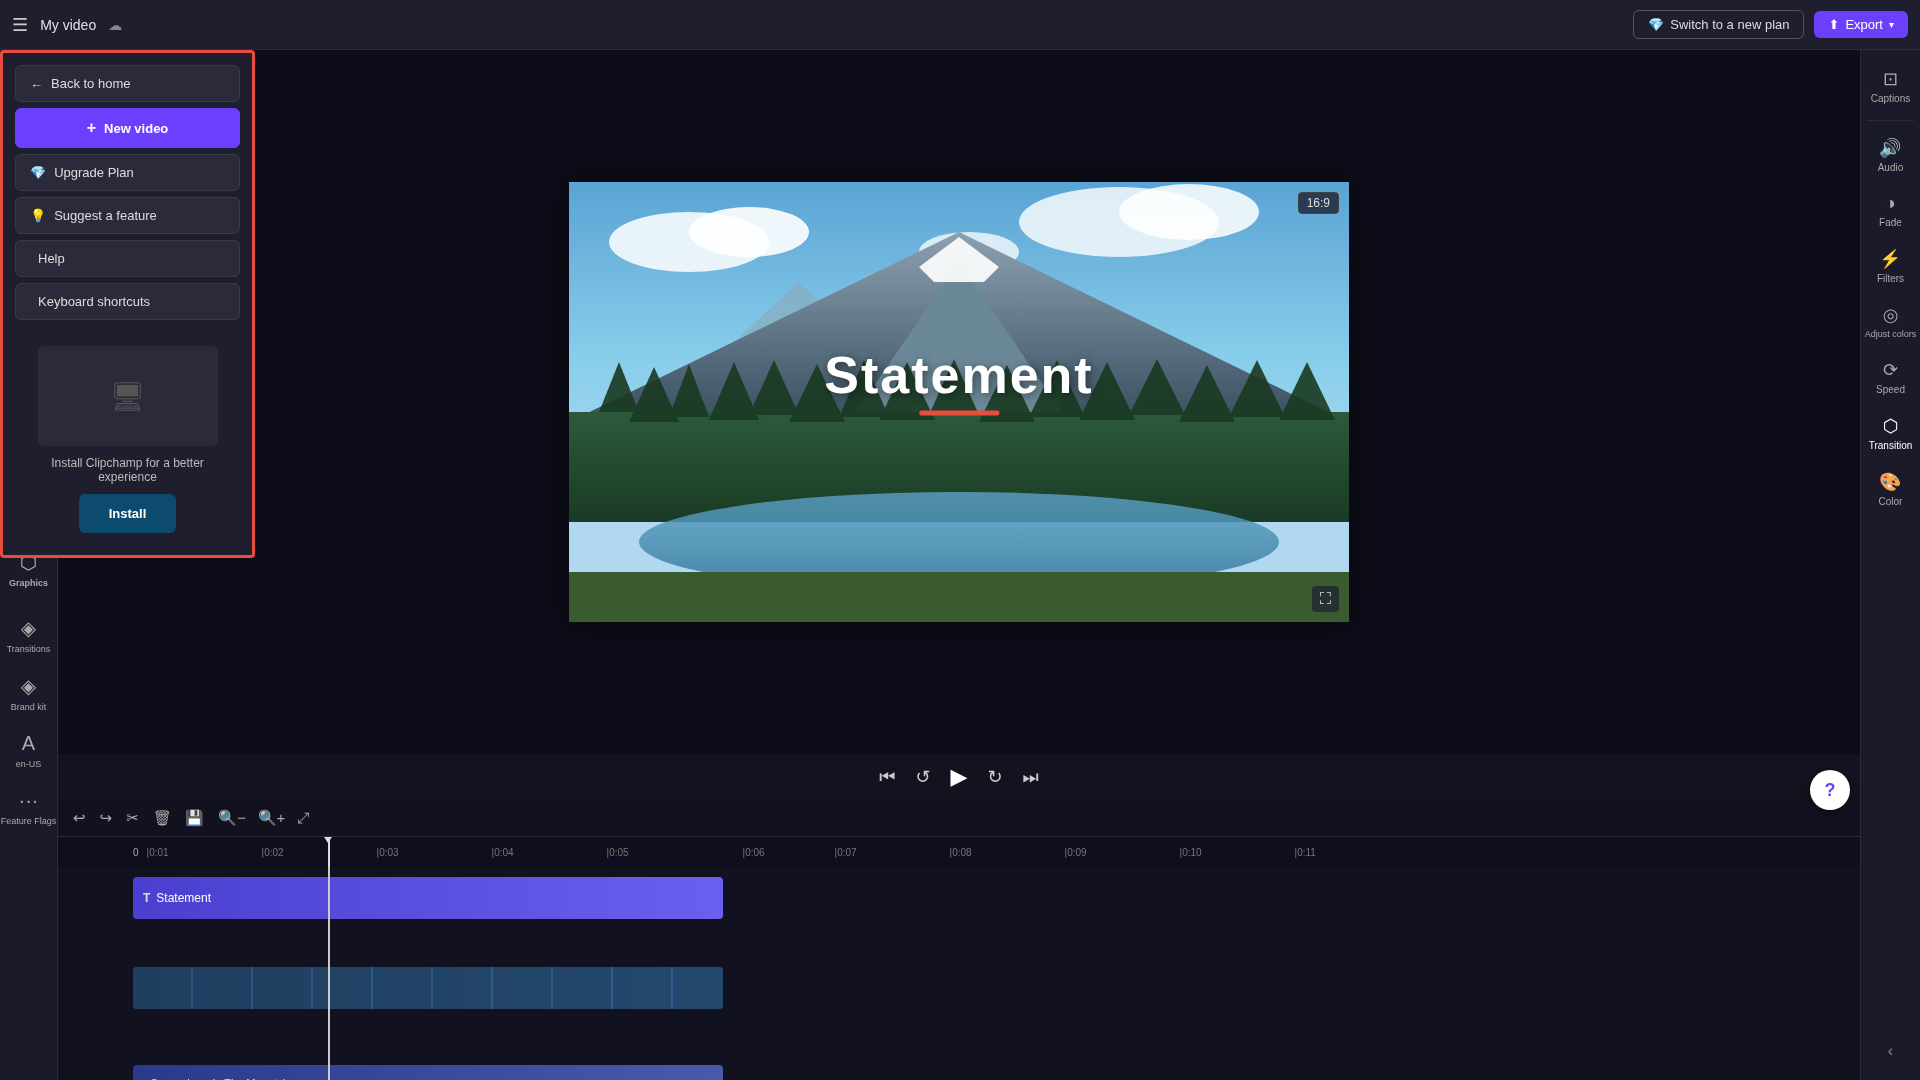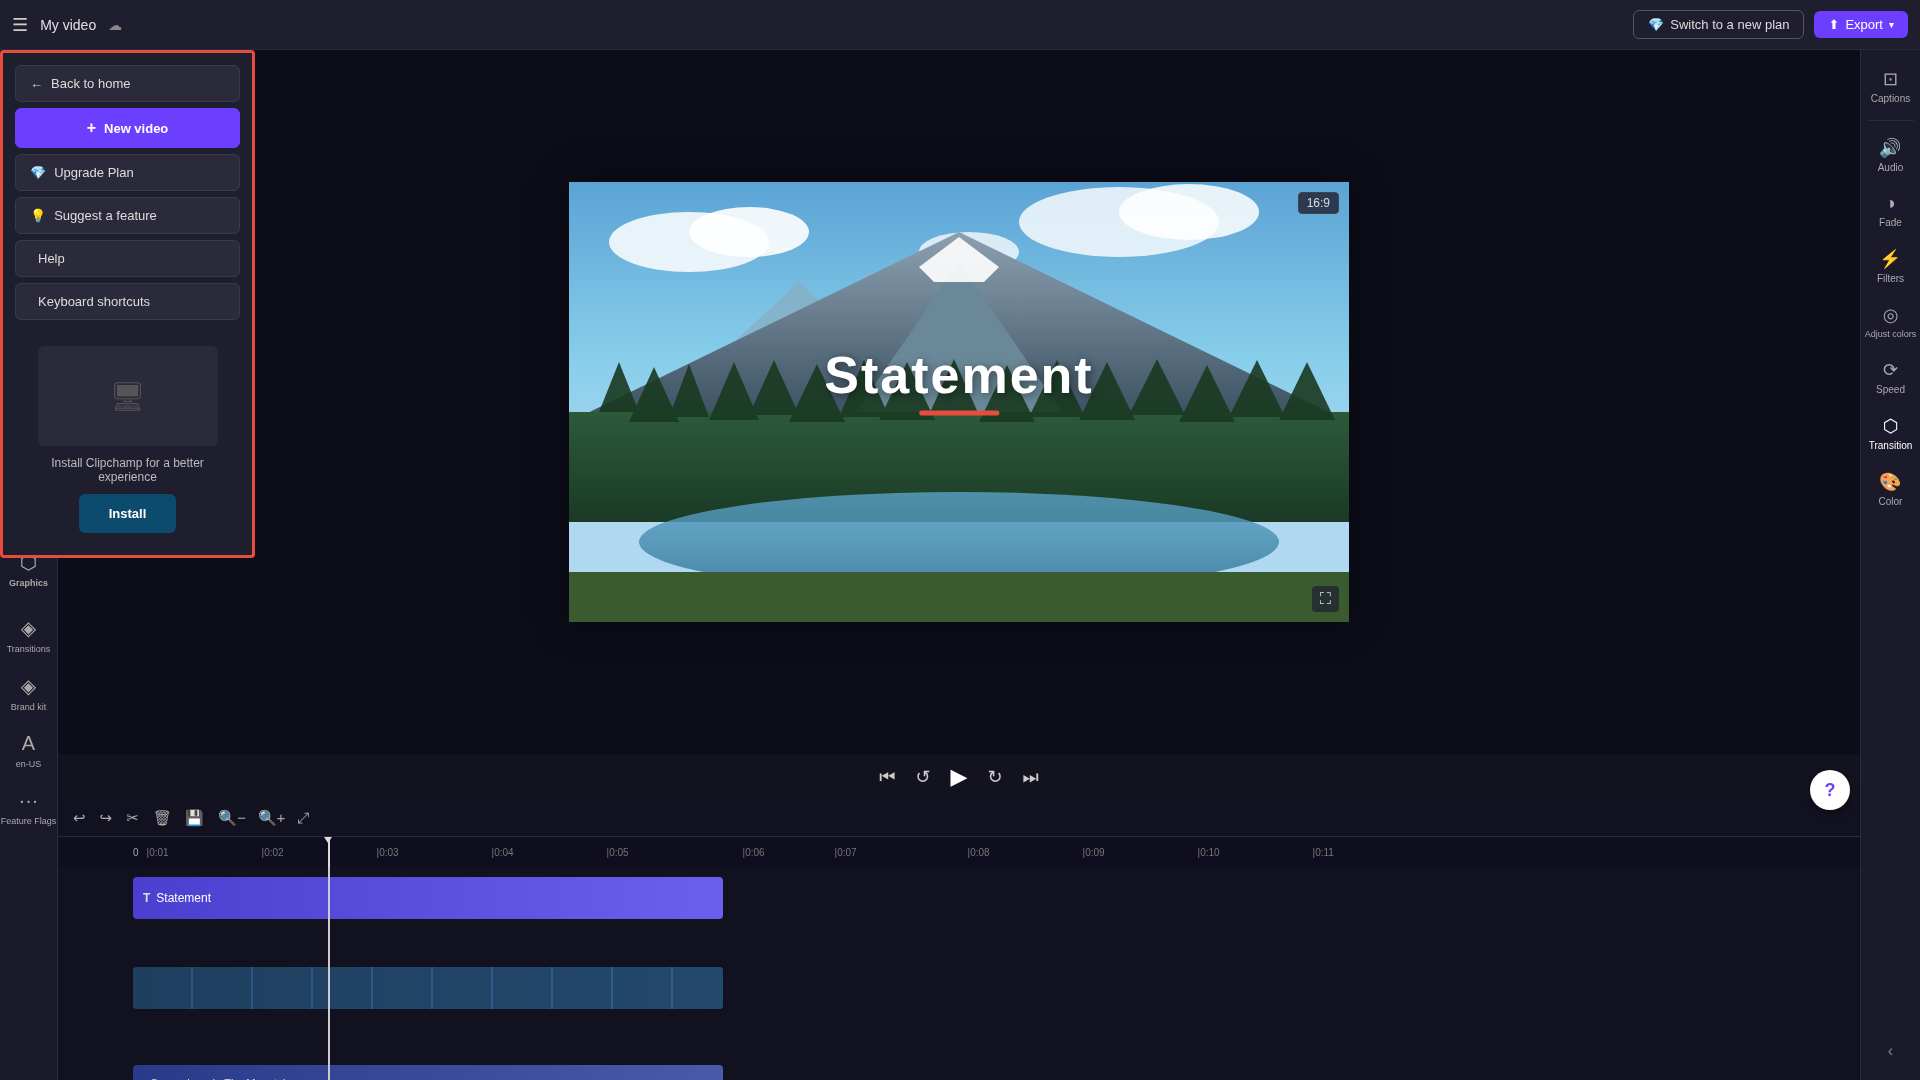--- a/index.html
+++ b/index.html
@@ -637,21 +637,21 @@
 
       <div class="timeline-ruler">
         <div class="ruler-marks">
           <span style="color:#aaa;font-size:10px;margin-right:8px;">0</span>
           <span style="color:#777;font-size:10px;width:115px;display:inline-block;">|0:01</span>
           <span style="color:#777;font-size:10px;width:115px;display:inline-block;">|0:02</span>
           <span style="color:#777;font-size:10px;width:115px;display:inline-block;">|0:03</span>
           <span style="color:#777;font-size:10px;width:115px;display:inline-block;">|0:04</span>
           <span style="color:#777;font-size:10px;width:115px;display:inline-block;">|0:05</span>
           <span style="color:#777;font-size:10px;width:92px;display:inline-block;margin-left:21px;">|0:06</span>
-          <span style="color:#777;font-size:10px;width:133px;display:inline-block;">|0:07</span>
+          <span style="color:#777;font-size:10px;width:115px;display:inline-block;">|0:07</span>
           <span style="color:#777;font-size:10px;width:115px;display:inline-block;">|0:08</span>
           <span style="color:#777;font-size:10px;width:115px;display:inline-block;">|0:09</span>
           <span style="color:#777;font-size:10px;width:115px;display:inline-block;">|0:10</span>
           <span style="color:#777;font-size:10px;width:115px;display:inline-block;">|0:11</span>
         </div>
 
         <div style="position:absolute;left:270px;top:0;width:2px;height:100%;background:#ddd;z-index:10;">
           <div style="position:absolute;top:0;left:-4px;width:0;height:0;border-left:4px solid transparent;border-right:4px solid transparent;border-top:6px solid #ddd;"></div>
         </div>
       </div>

